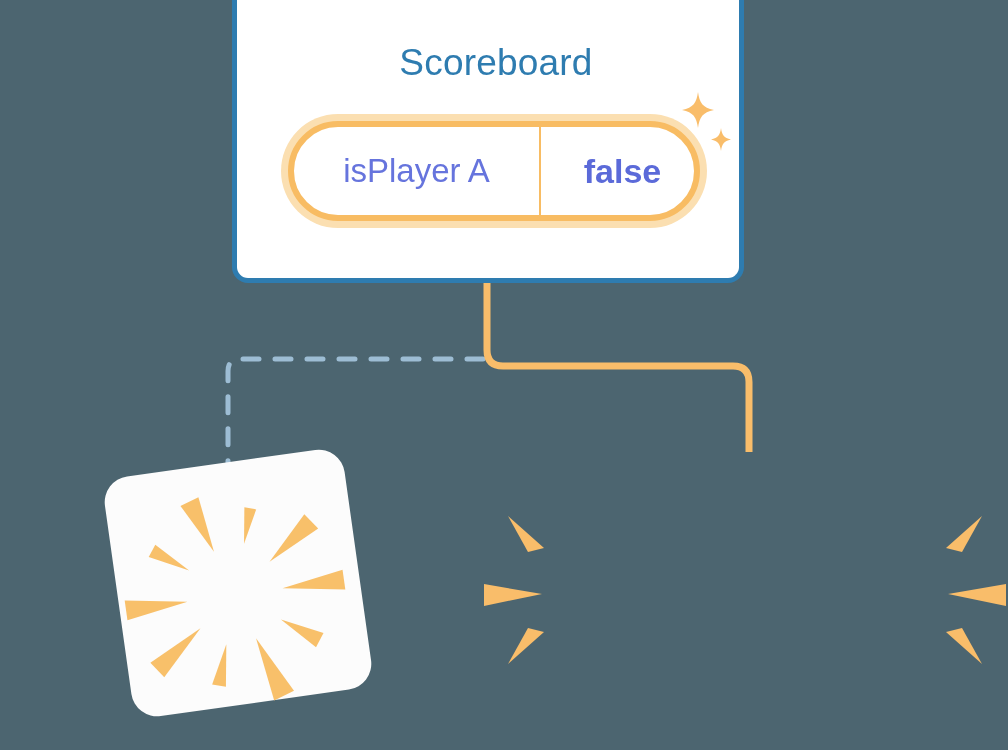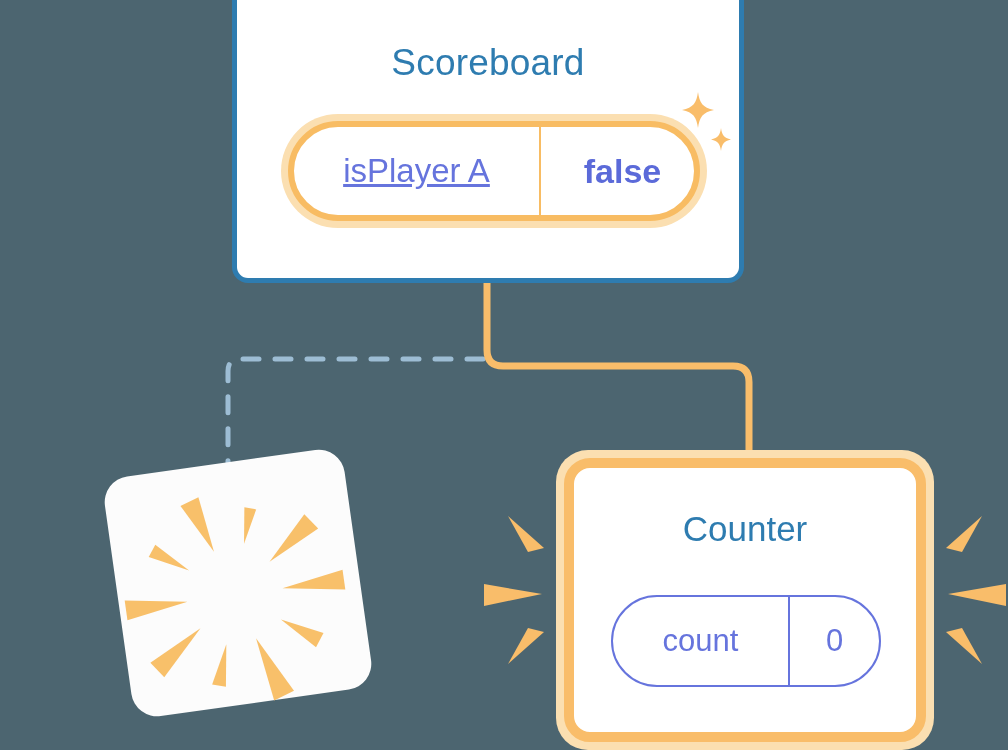--- a/index.html
+++ b/index.html
@@ -50,21 +50,21 @@
     border-radius: 0 0 16px 16px;
     background: #ffffff;
   }
   #scoreboard-card .card-inner {
     position: relative;
     width: 100%;
     height: 100%;
   }
   #scoreboard-title {
     position: absolute;
-    left: 0;
+    left: 8px;
     top: 44px;
     width: 100%;
     text-align: center;
     font-size: 37px;
     color: #2e7cb0;
     letter-spacing: 0.2px;
     line-height: 1;
   }
 
   
@@ -98,21 +98,20 @@
   }
   #scoreboard-pill .pill-key {
     flex: 0 0 247px;
     display: flex;
     align-items: center;
     justify-content: center;
     font-size: 33px;
     color: #6674dd;
     border-right: 2px solid #f8bc63;
     box-sizing: border-box;
-    text-decoration: underline;
   }
   #scoreboard-pill .pill-value {
     flex: 1 1 auto;
     display: flex;
     align-items: center;
     justify-content: center;
     font-size: 34px;
     font-weight: bold;
     color: #5b6ad9;
     margin-left: 10px;
@@ -297,29 +296,20 @@
         <g transform="rotate(288)">
           <path d="M 52 0 L 88 -6 L 88 6 Z"></path>
         </g>
         <g transform="rotate(324)">
           <path d="M 48 0 L 106 -10 L 106 10 Z"></path>
         </g>
       </g>
     </svg>
   </div>
 
-  <div id="counter-card">
-    <div id="counter-glow"></div>
-    <div id="counter-body"></div>
-    <div id="counter-title">Counter</div>
-    <div id="counter-pill">
-      <div class="pill-key">count</div>
-      <div class="pill-value">0</div>
-    </div>
-  </div>
 
   <svg class="ray-group" id="rays-left" viewBox="0 0 80 180" width="80" height="180">
     <g fill="#f9bd6a">
       <path d="M 38 16 L 74 48 L 58 52 Z"></path>
       <path d="M 14 84 L 72 94 L 14 106 Z"></path>
       <path d="M 38 164 L 74 132 L 58 128 Z"></path>
     </g>
   </svg>
 
   <svg class="ray-group" id="rays-right" viewBox="0 0 80 180" width="80" height="180">

